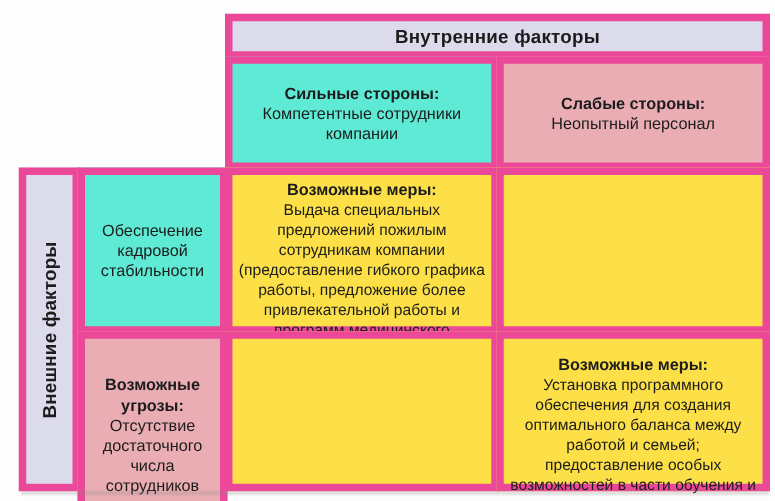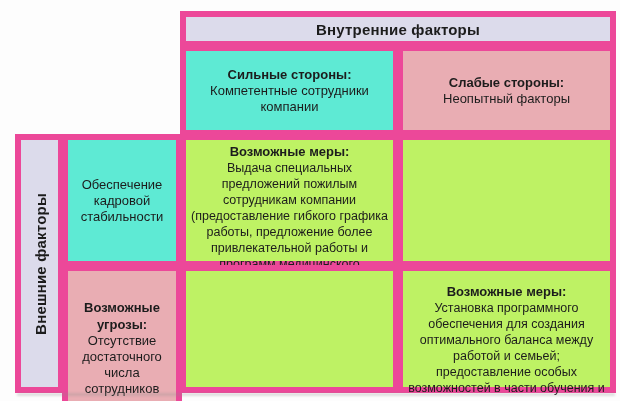--- a/index.html
+++ b/index.html
@@ -22,21 +22,21 @@
     border: 6px solid #ec4899;
     display: flex;
     flex-direction: column;
     align-items: center;
     justify-content: center;
     text-align: center;
   }
   .lav   { background: #dcdbeb; }
   .green { background: #5eead4; }
   .pink  { background: #e9adb3; }
-  .white { background: #bef264; }
+  .white { background: #fde047; }
 
   .top-header   { left: 180px; top: 11px;  width: 436px; height: 36px; }
   .col-strengths{ left: 180px; top: 45px;  width: 219px; height: 91px; padding: 0 10px; }
   .col-weak     { left: 397px; top: 45px;  width: 219px; height: 91px; padding: 0 16px; }
   .left-header  { left: 15px;  top: 134px; width: 49px;  height: 259px; }
   .row-opp      { left: 62px;  top: 134px; width: 120px; height: 133px; padding: 0 5px; }
   .row-threat   { left: 62px;  top: 265px; width: 120px; height: 166px; padding: 0 5px; }
   .cell-so      { left: 180px; top: 134px; width: 219px; height: 133px; justify-content: flex-start; padding: 3px 2px 0; }
   .cell-wo      { left: 397px; top: 134px; width: 219px; height: 133px; }
   .cell-st      { left: 180px; top: 265px; width: 219px; height: 128px; }
@@ -76,21 +76,21 @@
     <span class="h-big">Внутренние факторы</span>
   </div>
 
   <div class="cell green col-strengths">
     <div class="t">Сильные стороны:</div>
     <div class="s">Компетентные сотрудники компании</div>
   </div>
 
   <div class="cell pink col-weak">
     <div class="t">Слабые стороны:</div>
-    <div class="s">Неопытный факторы</div>
+    <div class="s">Неопытный персонал</div>
   </div>
 
   <div class="cell lav left-header">
     <span class="vert-label">Внешние факторы</span>
   </div>
 
   <div class="cell green row-opp">
     <div class="s">Обеспечение кадровой стабильности</div>
   </div>
 

